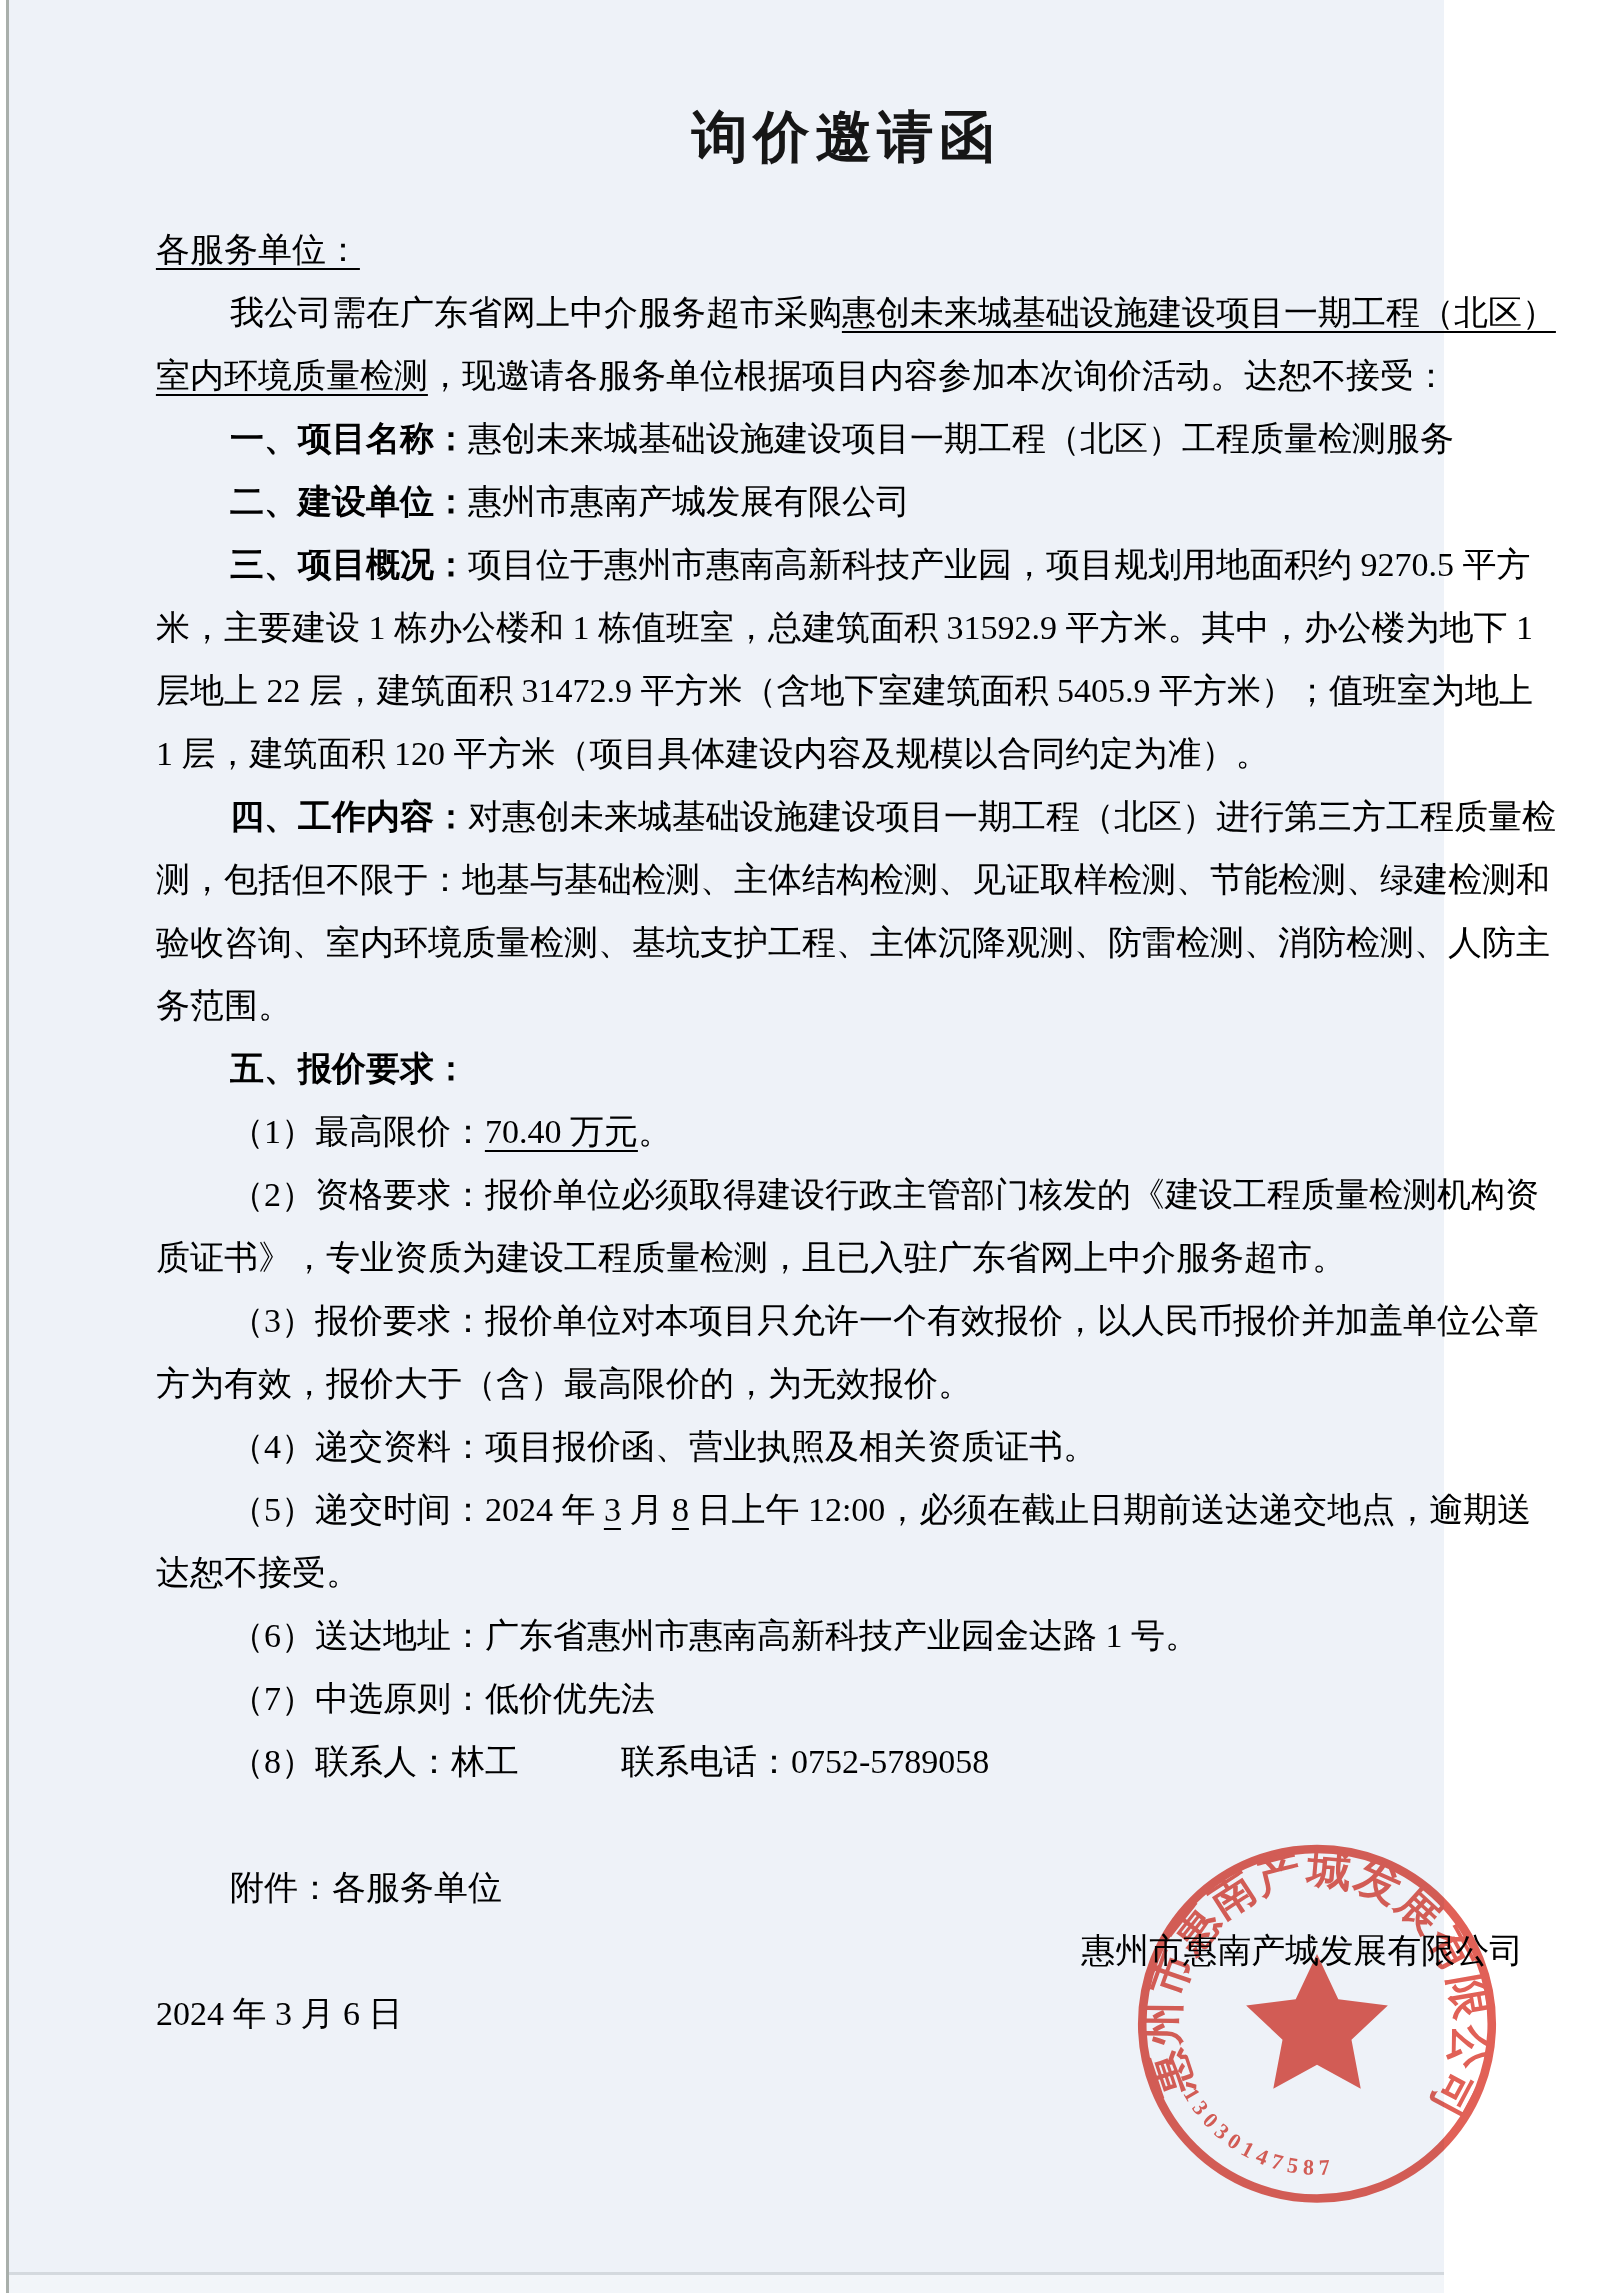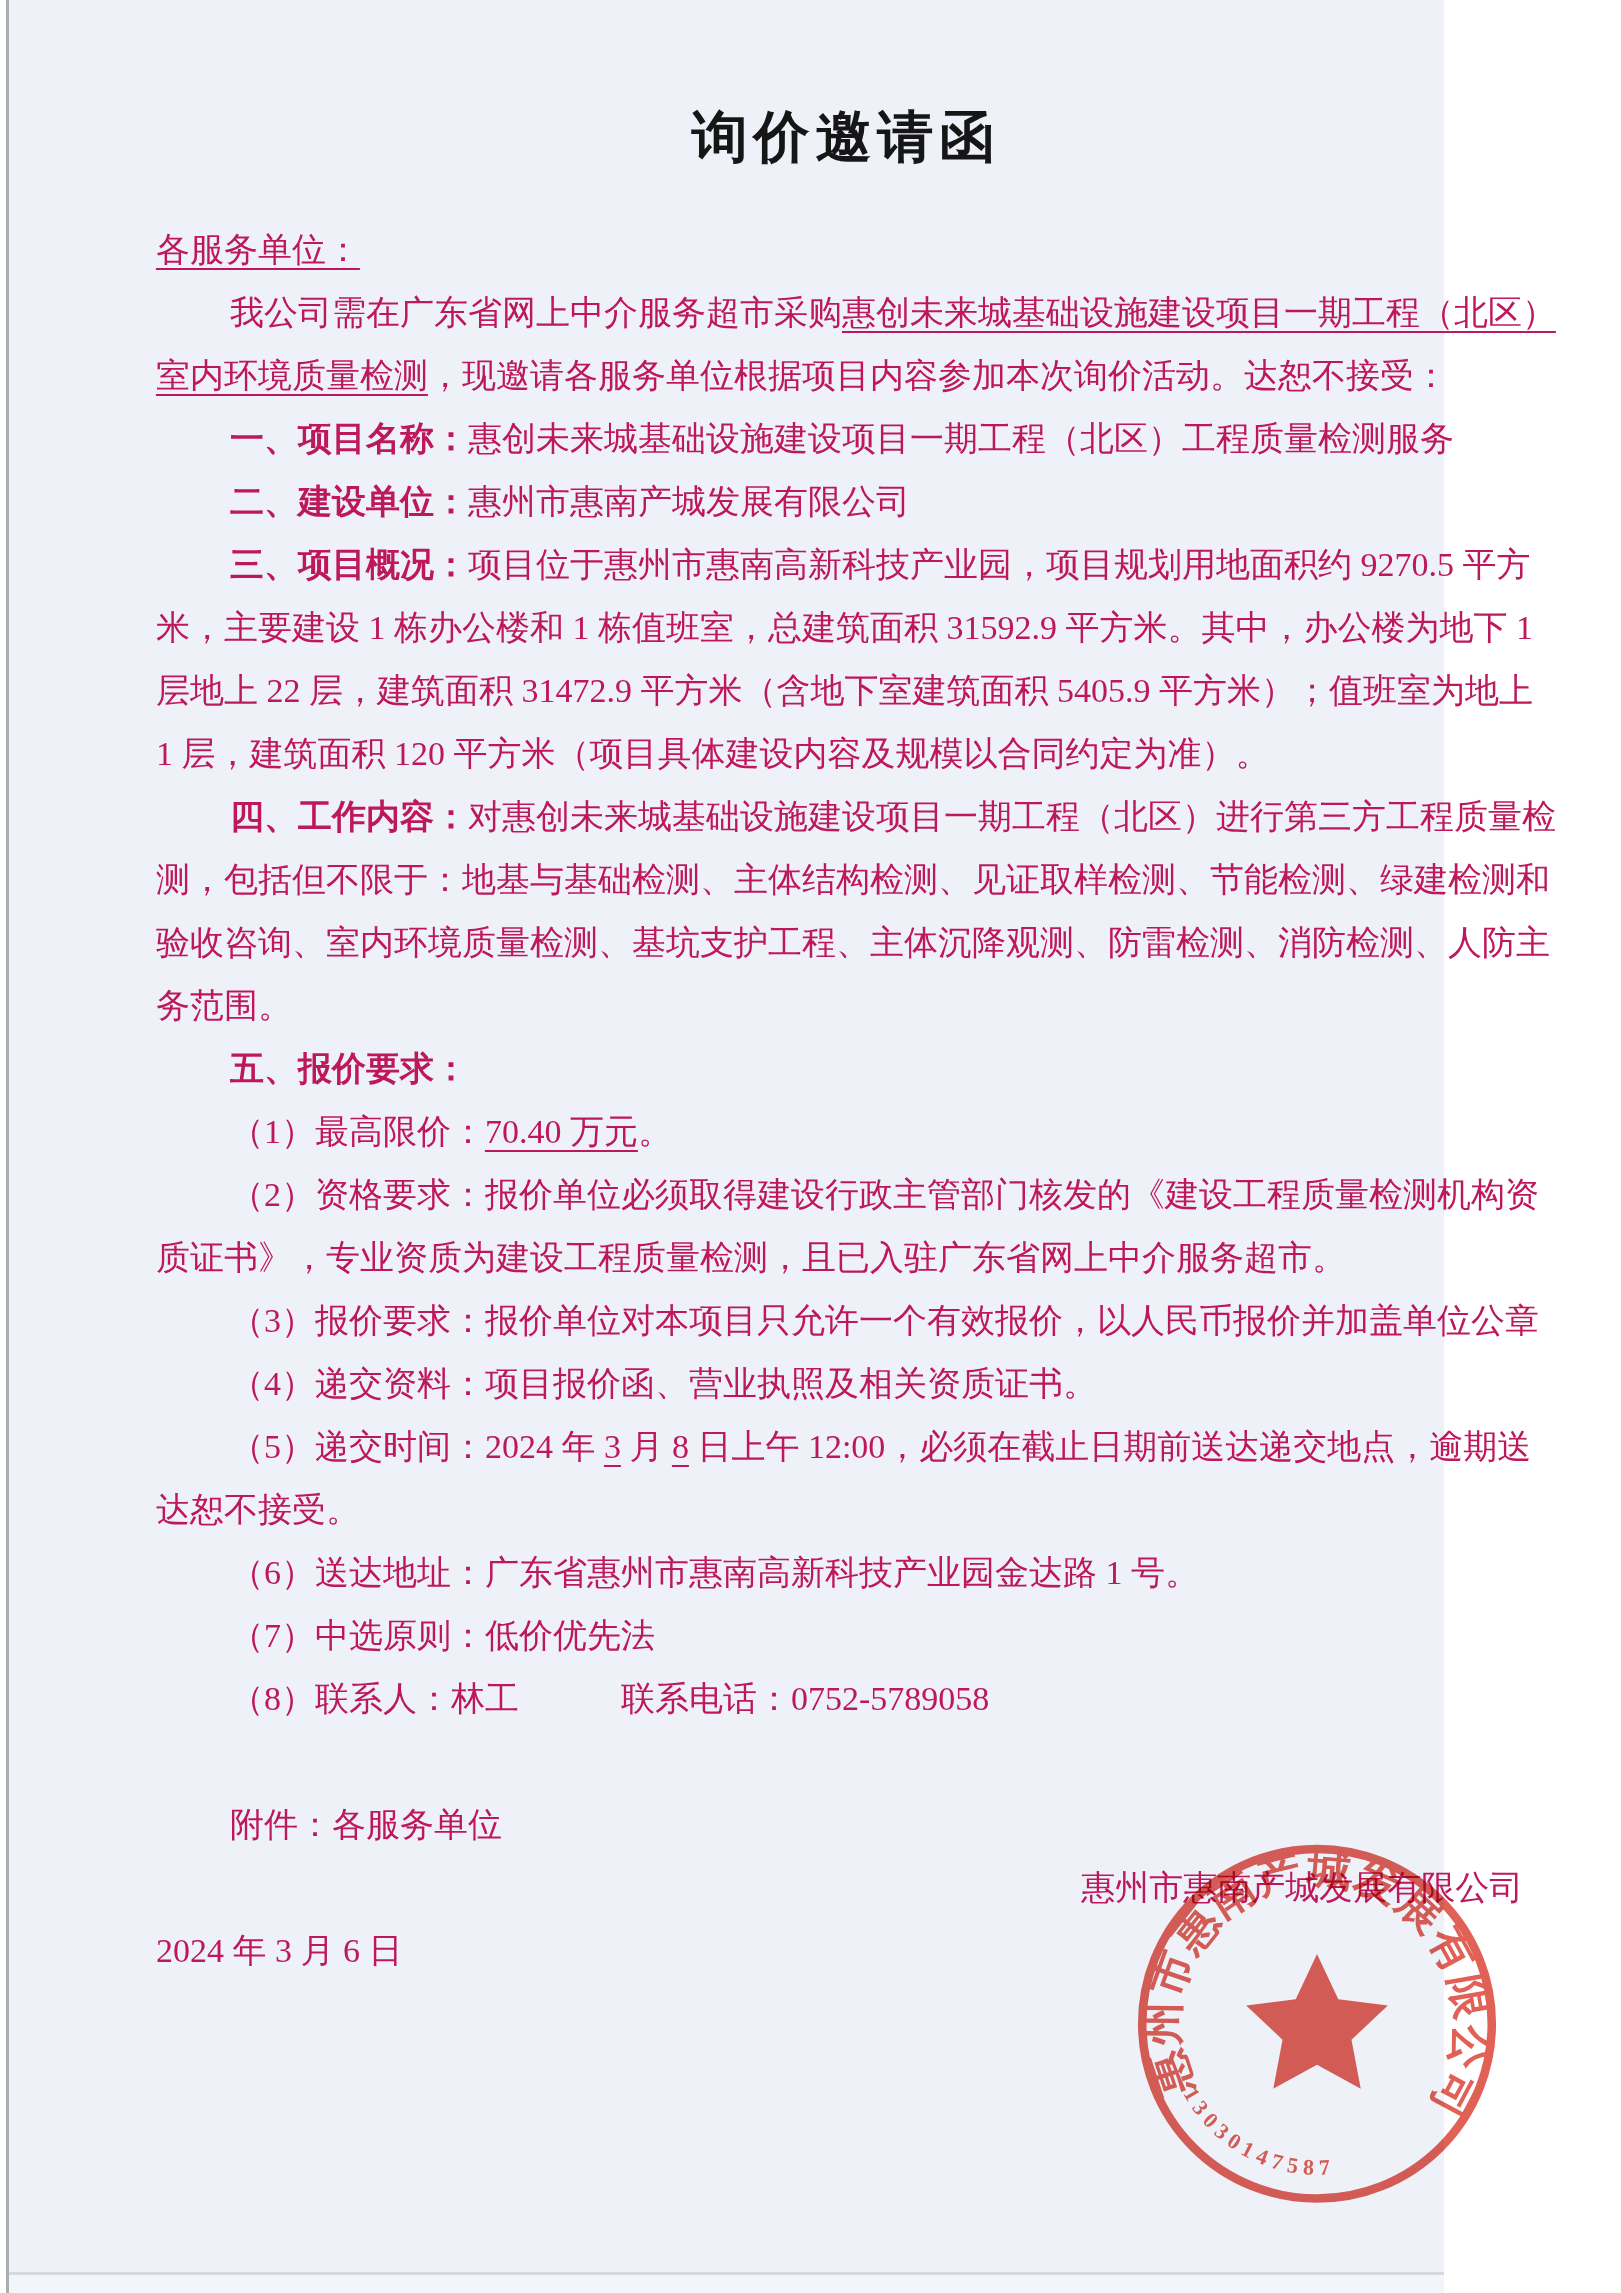--- a/index.html
+++ b/index.html
@@ -26,21 +26,21 @@
   }
   .doc-title {
     position: absolute; left: 147px; top: 98px; width: 1381px;
     text-align: center;
     font-size: 56px; font-weight: bold; letter-spacing: 5.9px;
     color: #161616; line-height: 78px;
     white-space: pre;
   }
   .doc-body {
     position: absolute; left: 147px; top: 218px; width: 1381px;
-    color: #be185d;
+    color: #000000;
   }
   .line {
     height: 63px; line-height: 63px;
     font-size: 34px;
     white-space: pre;
   }
   .line span { display: inline; }
   .indent { padding-left: 74px; }
   .b { font-weight: bold; }
   .u { text-decoration: underline; text-underline-offset: 6.9px; text-decoration-thickness: 2px; }
@@ -76,20 +76,21 @@
       <div class="line"><span>1 层，建筑面积 120 平方米（项目具体建设内容及规模以合同约定为准）。</span></div>
       <div class="line indent"><span class="b">四、工作内容：</span><span>对惠创未来城基础设施建设项目一期工程（北区）进行第三方工程质量检</span></div>
       <div class="line"><span>测，包括但不限于：地基与基础检测、主体结构检测、见证取样检测、节能检测、绿建检测和</span></div>
       <div class="line"><span>验收咨询、室内环境质量检测、基坑支护工程、主体沉降观测、防雷检测、消防检测、人防主</span></div>
       <div class="line"><span>务范围。</span></div>
       <div class="line indent"><span class="b">五、报价要求：</span></div>
       <div class="line indent"><span>（1）最高限价：</span><span class="u">70.40 万元</span><span>。</span></div>
       <div class="line indent"><span>（2）资格要求：报价单位必须取得建设行政主管部门核发的《建设工程质量检测机构资</span></div>
       <div class="line"><span>质证书》，专业资质为建设工程质量检测，且已入驻广东省网上中介服务超市。</span></div>
       <div class="line indent"><span>（3）报价要求：报价单位对本项目只允许一个有效报价，以人民币报价并加盖单位公章</span></div>
+      <div class="line"><span>方为有效，报价大于（含）最高限价的，为无效报价。</span></div>
       <div class="line indent"><span>（4）递交资料：项目报价函、营业执照及相关资质证书。</span></div>
       <div class="line indent"><span>（5）递交时间：2024 年 </span><span class="u">3</span><span> 月 </span><span class="u">8</span><span> 日上午 12:00，必须在截止日期前送达递交地点，逾期送</span></div>
       <div class="line"><span>达恕不接受。</span></div>
       <div class="line indent"><span>（6）送达地址：广东省惠州市惠南高新科技产业园金达路 1 号。</span></div>
       <div class="line indent"><span>（7）中选原则：低价优先法</span></div>
       <div class="line indent"><span>（8）联系人：林工　　　联系电话：0752-5789058</span></div>
       <div class="line">&nbsp;</div>
       <div class="line indent"><span>附件：各服务单位</span></div>
       <div class="line sig-company"><span>惠州市惠南产城发展有限公司</span></div>
       <div class="line sig-date"><span>2024 年 3 月 6 日</span></div>

